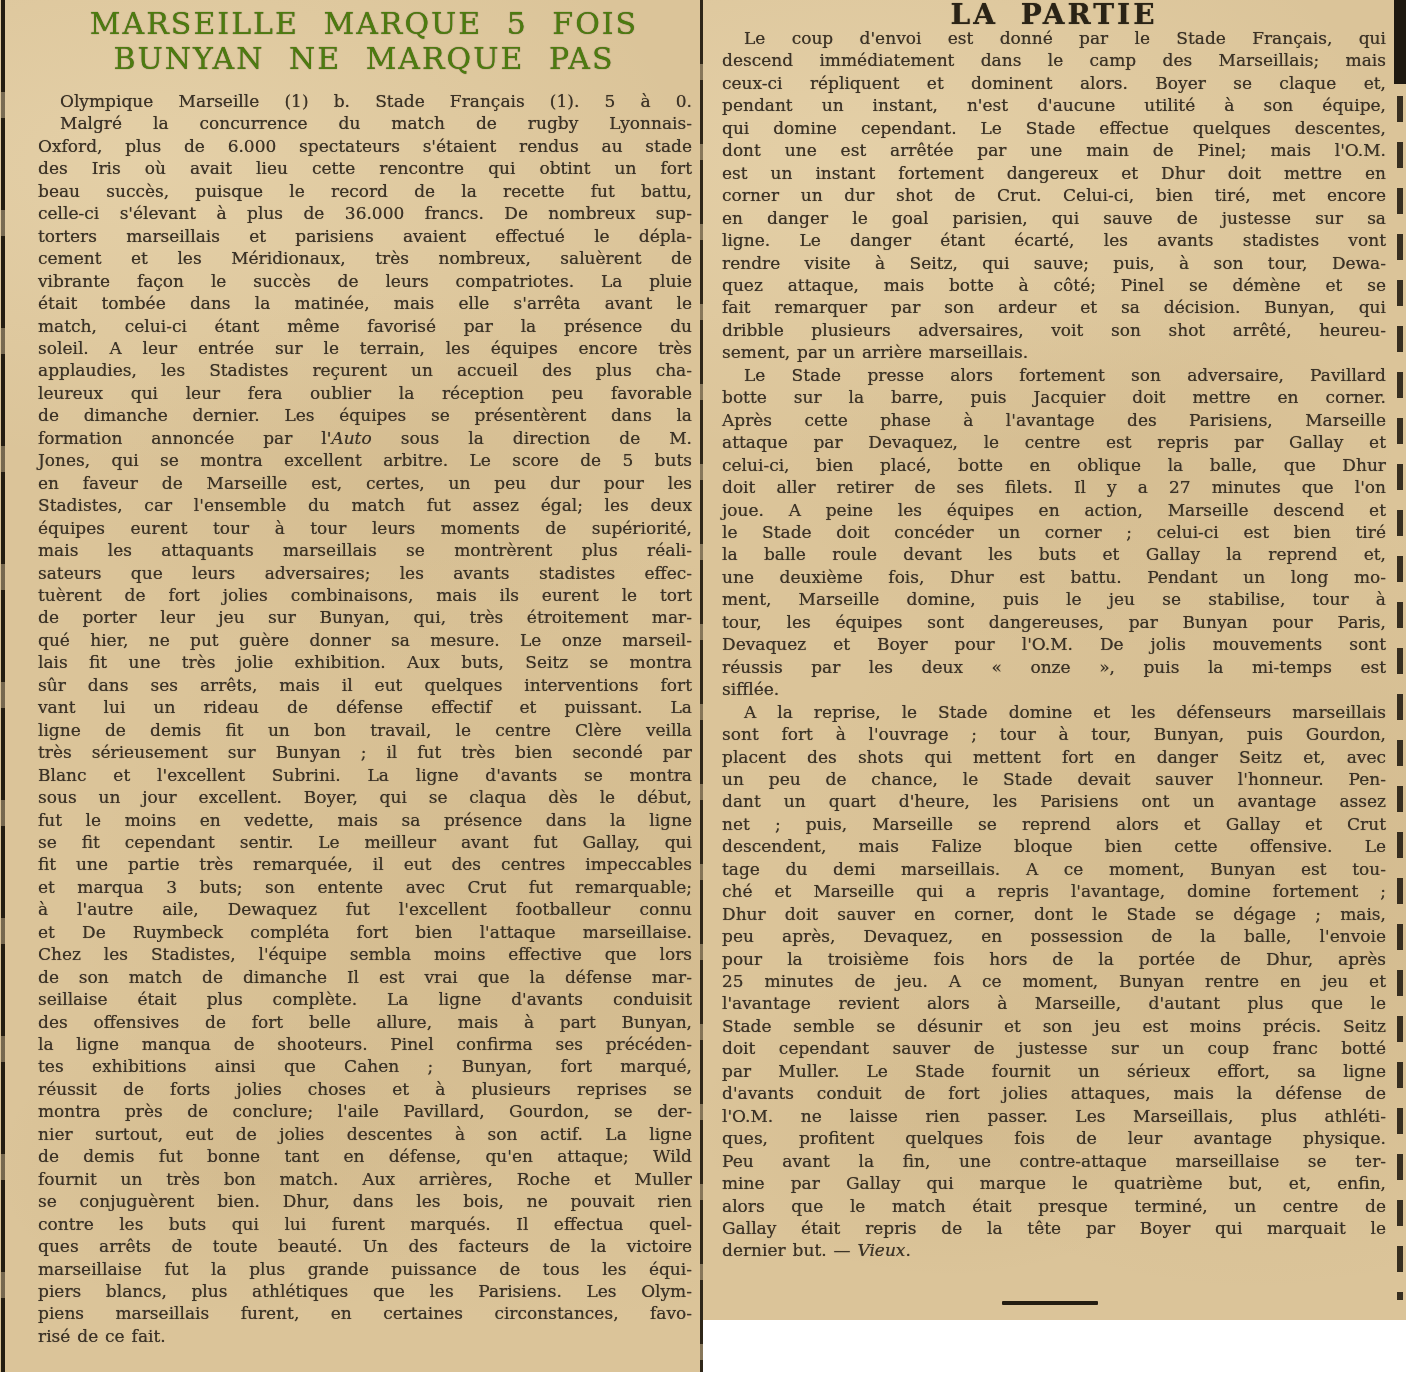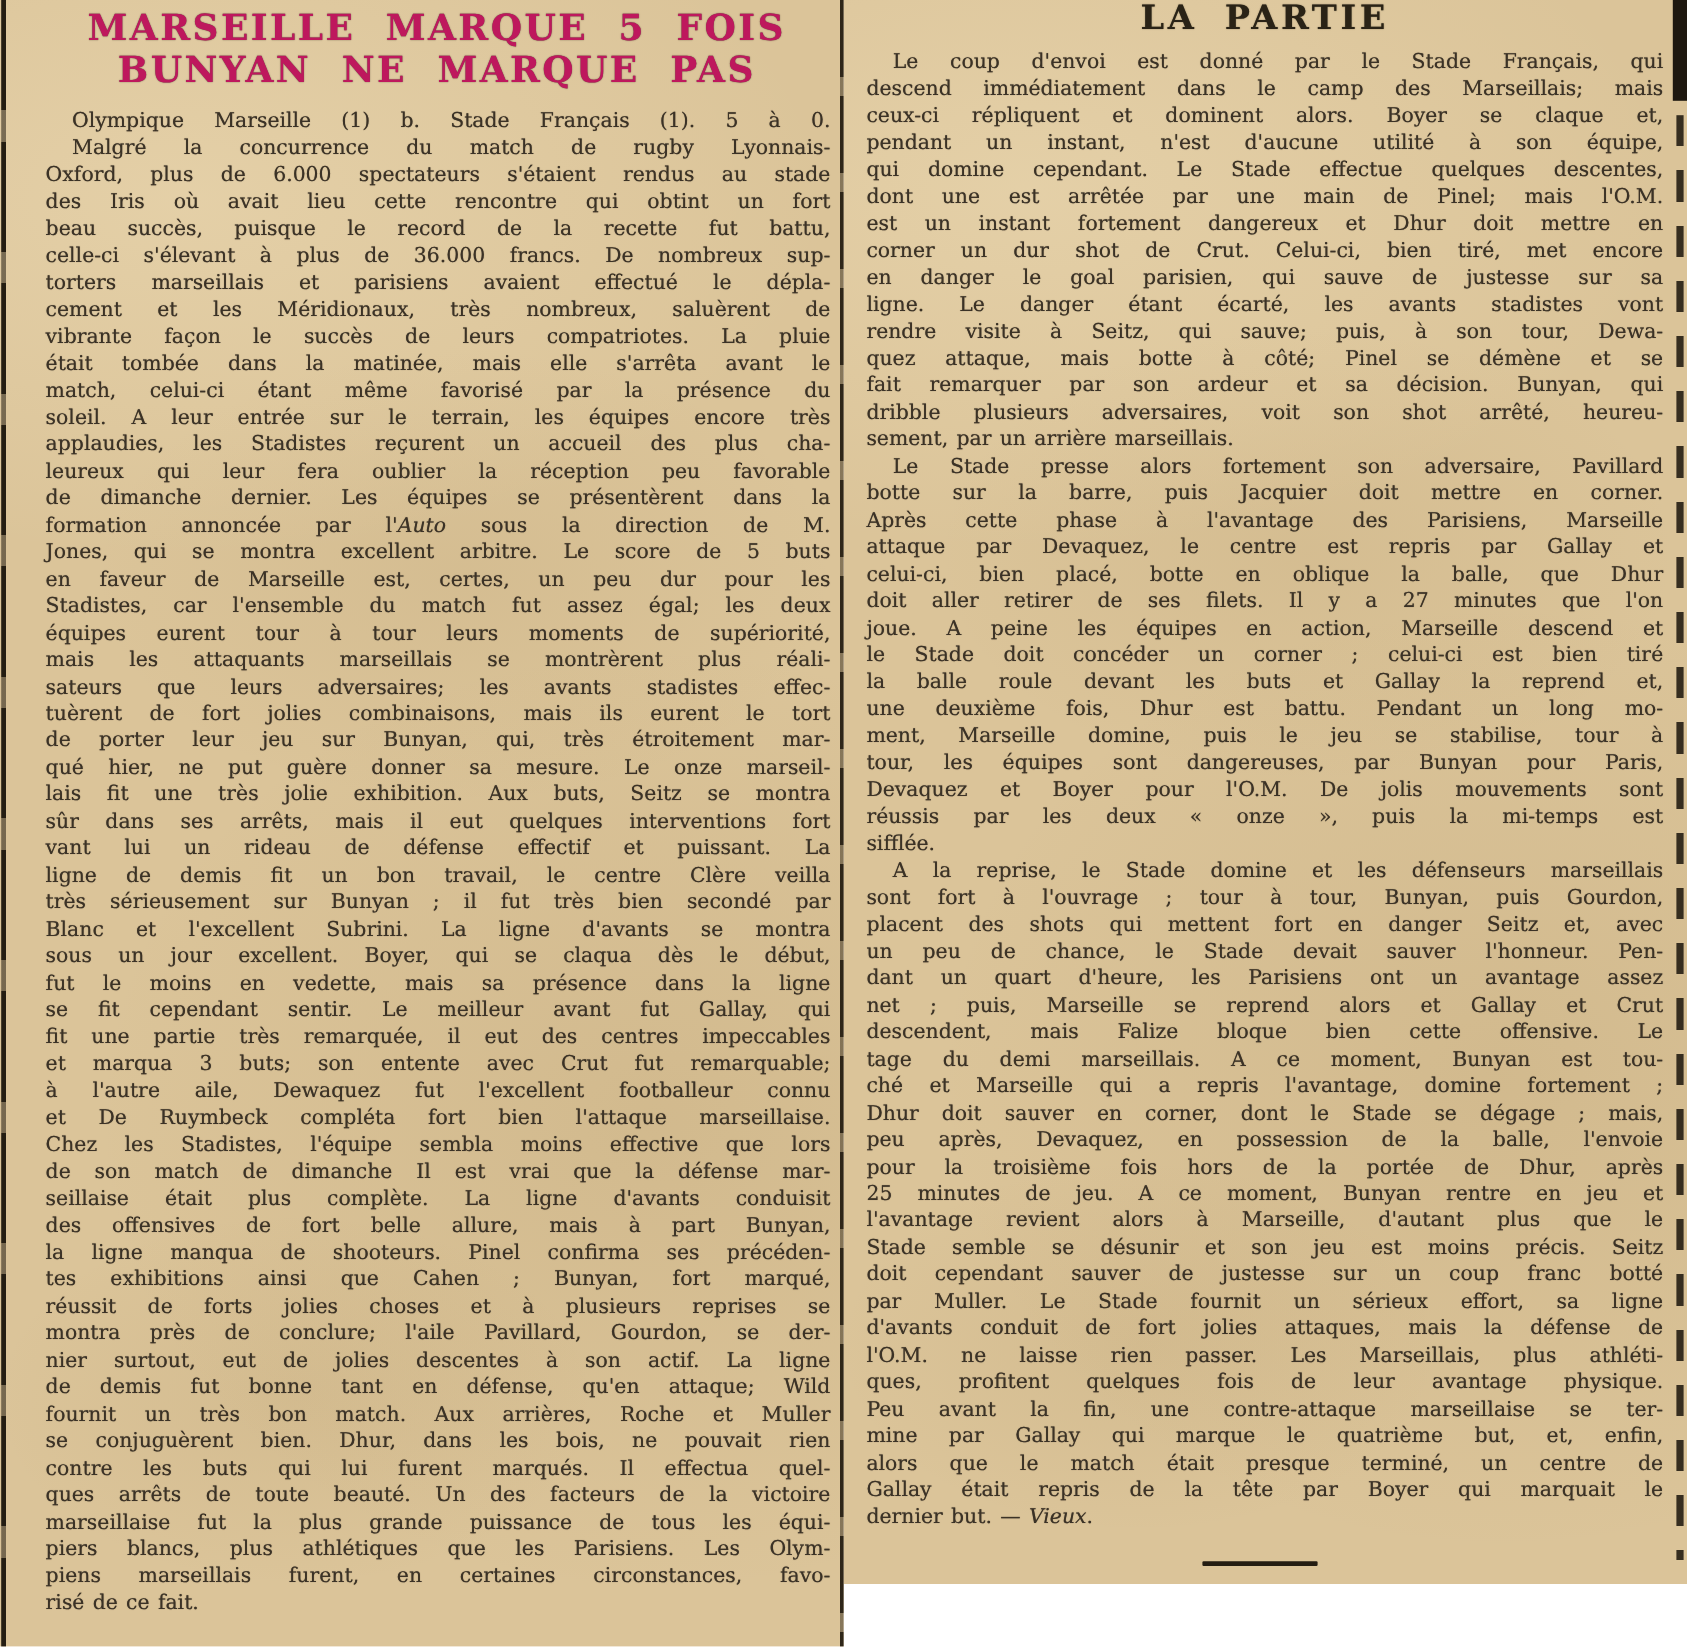--- a/index.html
+++ b/index.html
@@ -24,32 +24,32 @@
   
   #left-edge{left:1px;top:0;width:4px;height:1372px;
     background:repeating-linear-gradient(to bottom,#241d12 0 92px, rgba(36,29,18,0.55) 92px 118px);}
   #col-divider{left:700px;top:0;width:3px;height:1372px;
     background:repeating-linear-gradient(to bottom, rgba(32,25,14,0.92) 0 64px, rgba(32,25,14,0.45) 64px 80px);}
   #right-edge-bar{left:1394px;top:0;width:12px;height:84px;background:#1e1810;}
   #right-edge-dashes{left:1397px;top:96px;width:6px;height:1204px;opacity:.9;
     background:repeating-linear-gradient(to bottom,#241d12 0 26px, transparent 26px 46px);}
 
   
-  #headline{left:36px;top:6px;width:656px;text-align:center;color:#be185d;font-weight:bold;}
+  #headline{left:36px;top:6px;width:656px;text-align:center;color:#4d7c0f;font-weight:normal;}
   .hl{font-size:30px;line-height:35px;letter-spacing:2px;word-spacing:13px;
       text-shadow:0 0 1px rgba(36,29,18,0.8);}
 
   
   #right-heading{left:722px;top:1px;width:664px;text-align:center;font-weight:bold;
     font-size:28px;line-height:28px;letter-spacing:3px;word-spacing:10px;color:#2a2316;
     text-shadow:0 0 1px rgba(42,35,22,0.7);}
 
   
   #left-lines{left:38px;top:90px;width:654px;}
-  #right-lines{left:722px;top:41px;width:664px;}
+  #right-lines{left:722px;top:27px;width:664px;}
   .line{
     height:22.46px;line-height:22.46px;font-size:17px;color:#3b3226;
     text-align:justify;text-align-last:justify;word-spacing:1.5px;
     text-shadow:0 0 0.7px rgba(59,50,38,0.75);
   }
   .line.indent{text-indent:22px;}
   .line.end{text-align-last:left;}
 
   
   #end-rule{left:1002px;top:1301px;width:96px;height:4px;background:#241d12;border-radius:1px;}

